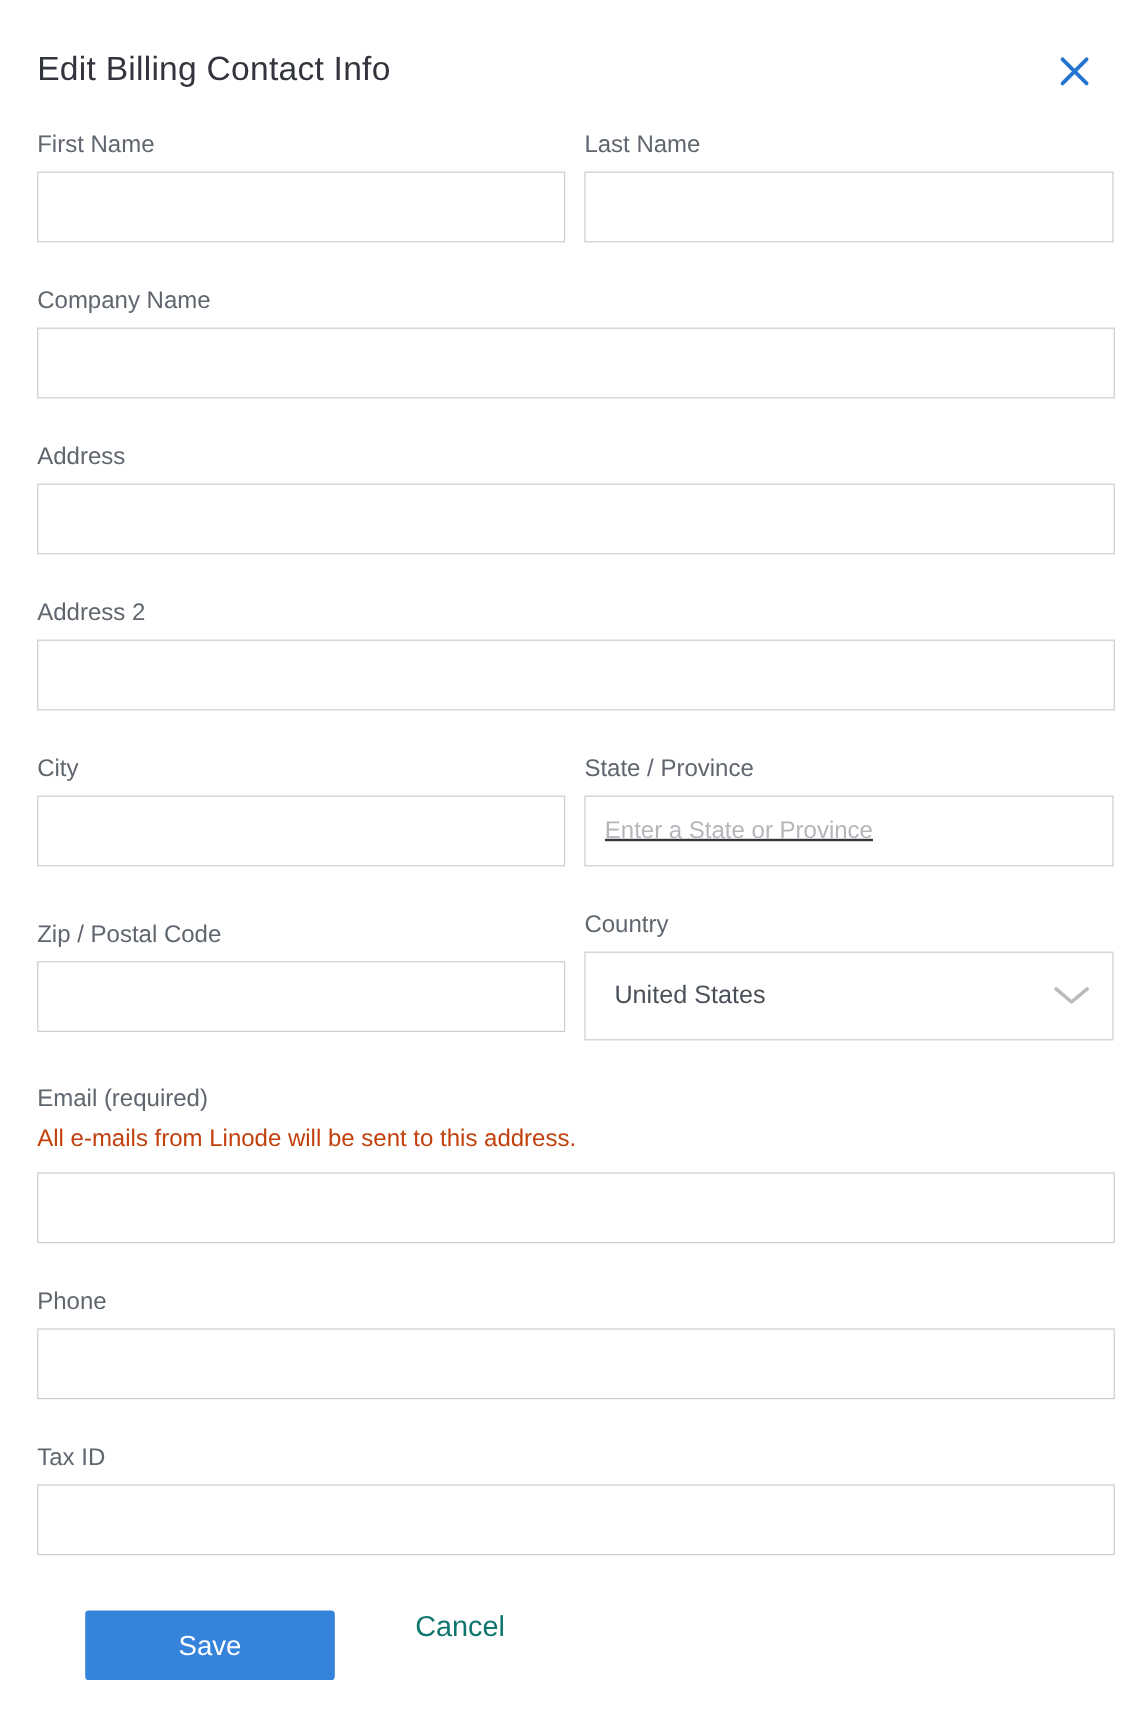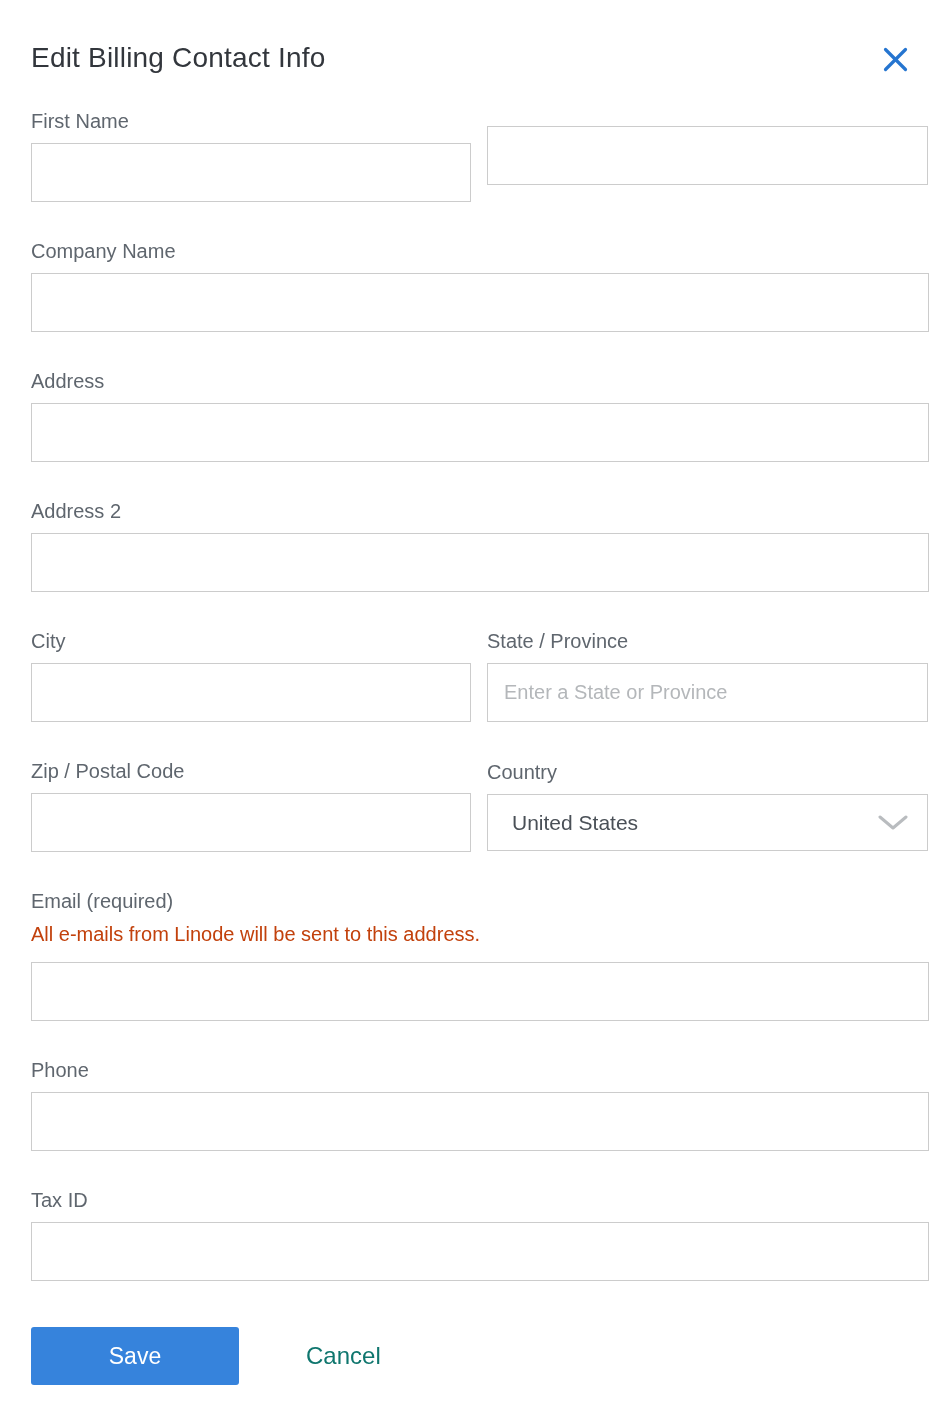--- a/index.html
+++ b/index.html
@@ -65,48 +65,50 @@
     width: 100%;
     height: 59px;
     border: 1px solid #cccccc;
     border-radius: 0;
     background: #fff;
     font-family: "Liberation Sans", sans-serif;
     font-size: 20px;
     color: #32363c;
     padding: 0 16px;
     outline: none;
+    text-decoration: underline;
   }
   .text-input::placeholder {
     color: #b4b7ba;
     opacity: 1;
   }
   .email-input { margin-top: 14px; }
   
   .select-box {
     width: 100%;
-    height: 57px;
+    height: 74px;
     border: 1px solid #cccccc;
     background: #fff;
     display: flex;
     align-items: center;
     justify-content: space-between;
     padding: 0 18px 0 24px;
     cursor: pointer;
     user-select: none;
   }
   .select-value {
     font-size: 21px;
     color: #4a5057;
   }
   
   .actions {
     margin-top: 46px;
     display: flex;
-    align-items: center;
+    align-items: flex-start;
+    margin-left: 40px;
   }
   .save-btn {
     width: 208px;
     height: 58px;
     background: #3683dc;
     color: #ffffff;
     border: none;
     border-radius: 3px;
     font-family: "Liberation Sans", sans-serif;
     font-size: 23px;
@@ -138,20 +140,21 @@
   </div>
 
   <div class="form">
 
     <div class="row group first">
       <div class="col">
         <label class="field-label">First Name</label>
         <input class="text-input" type="text" value="" style="">
       </div>
       <div class="col right">
+        <label class="field-label">Last Name</label>
         <input class="text-input" type="text" value="" style="">
       </div>
     </div>
 
     <div class="group">
       <label class="field-label">Company Name</label>
       <input class="text-input full" type="text" value="" style="">
     </div>
 
     <div class="group">

